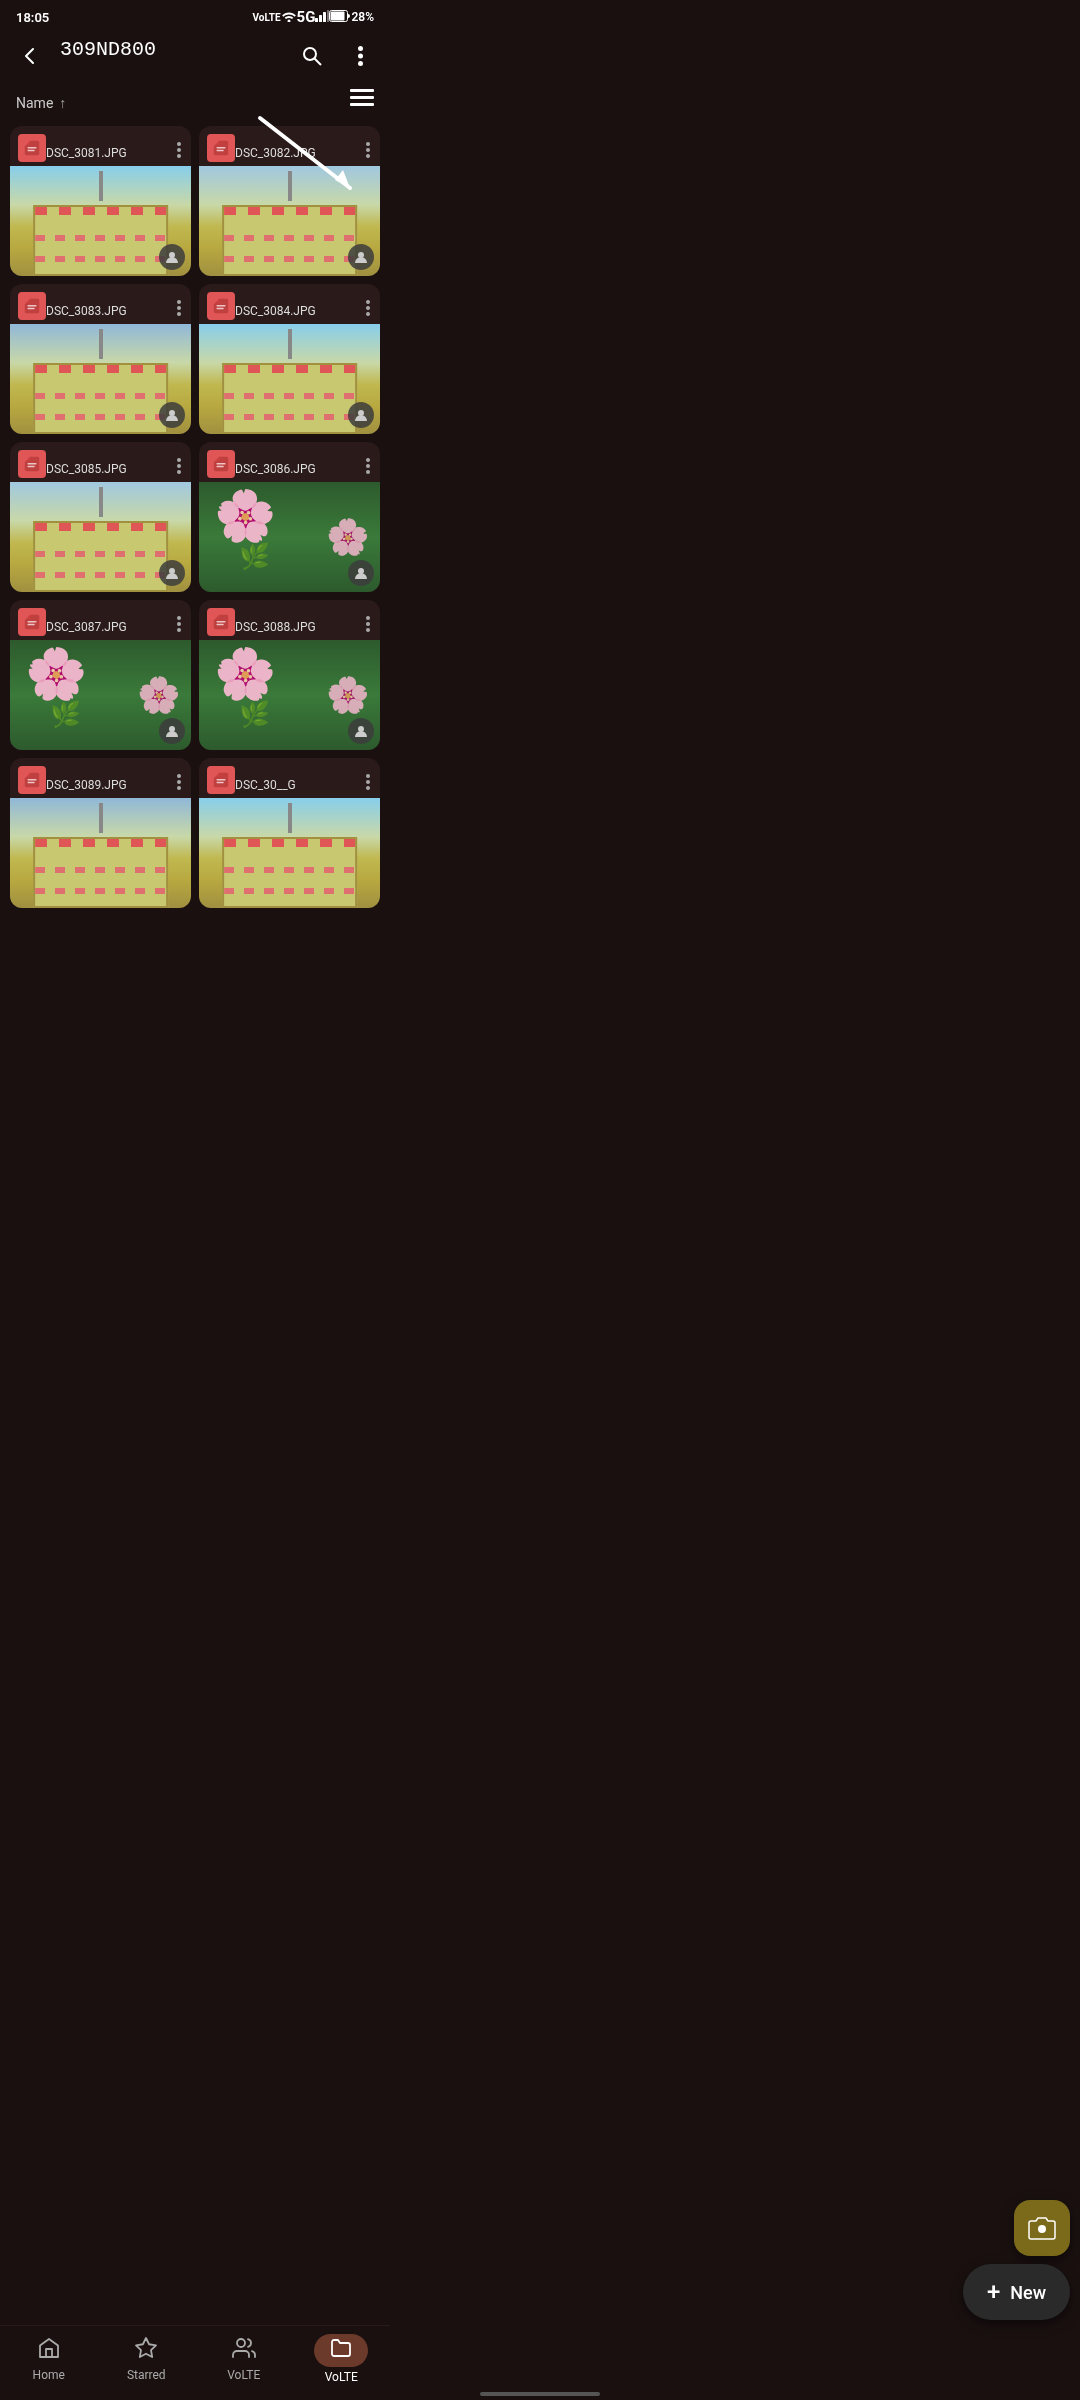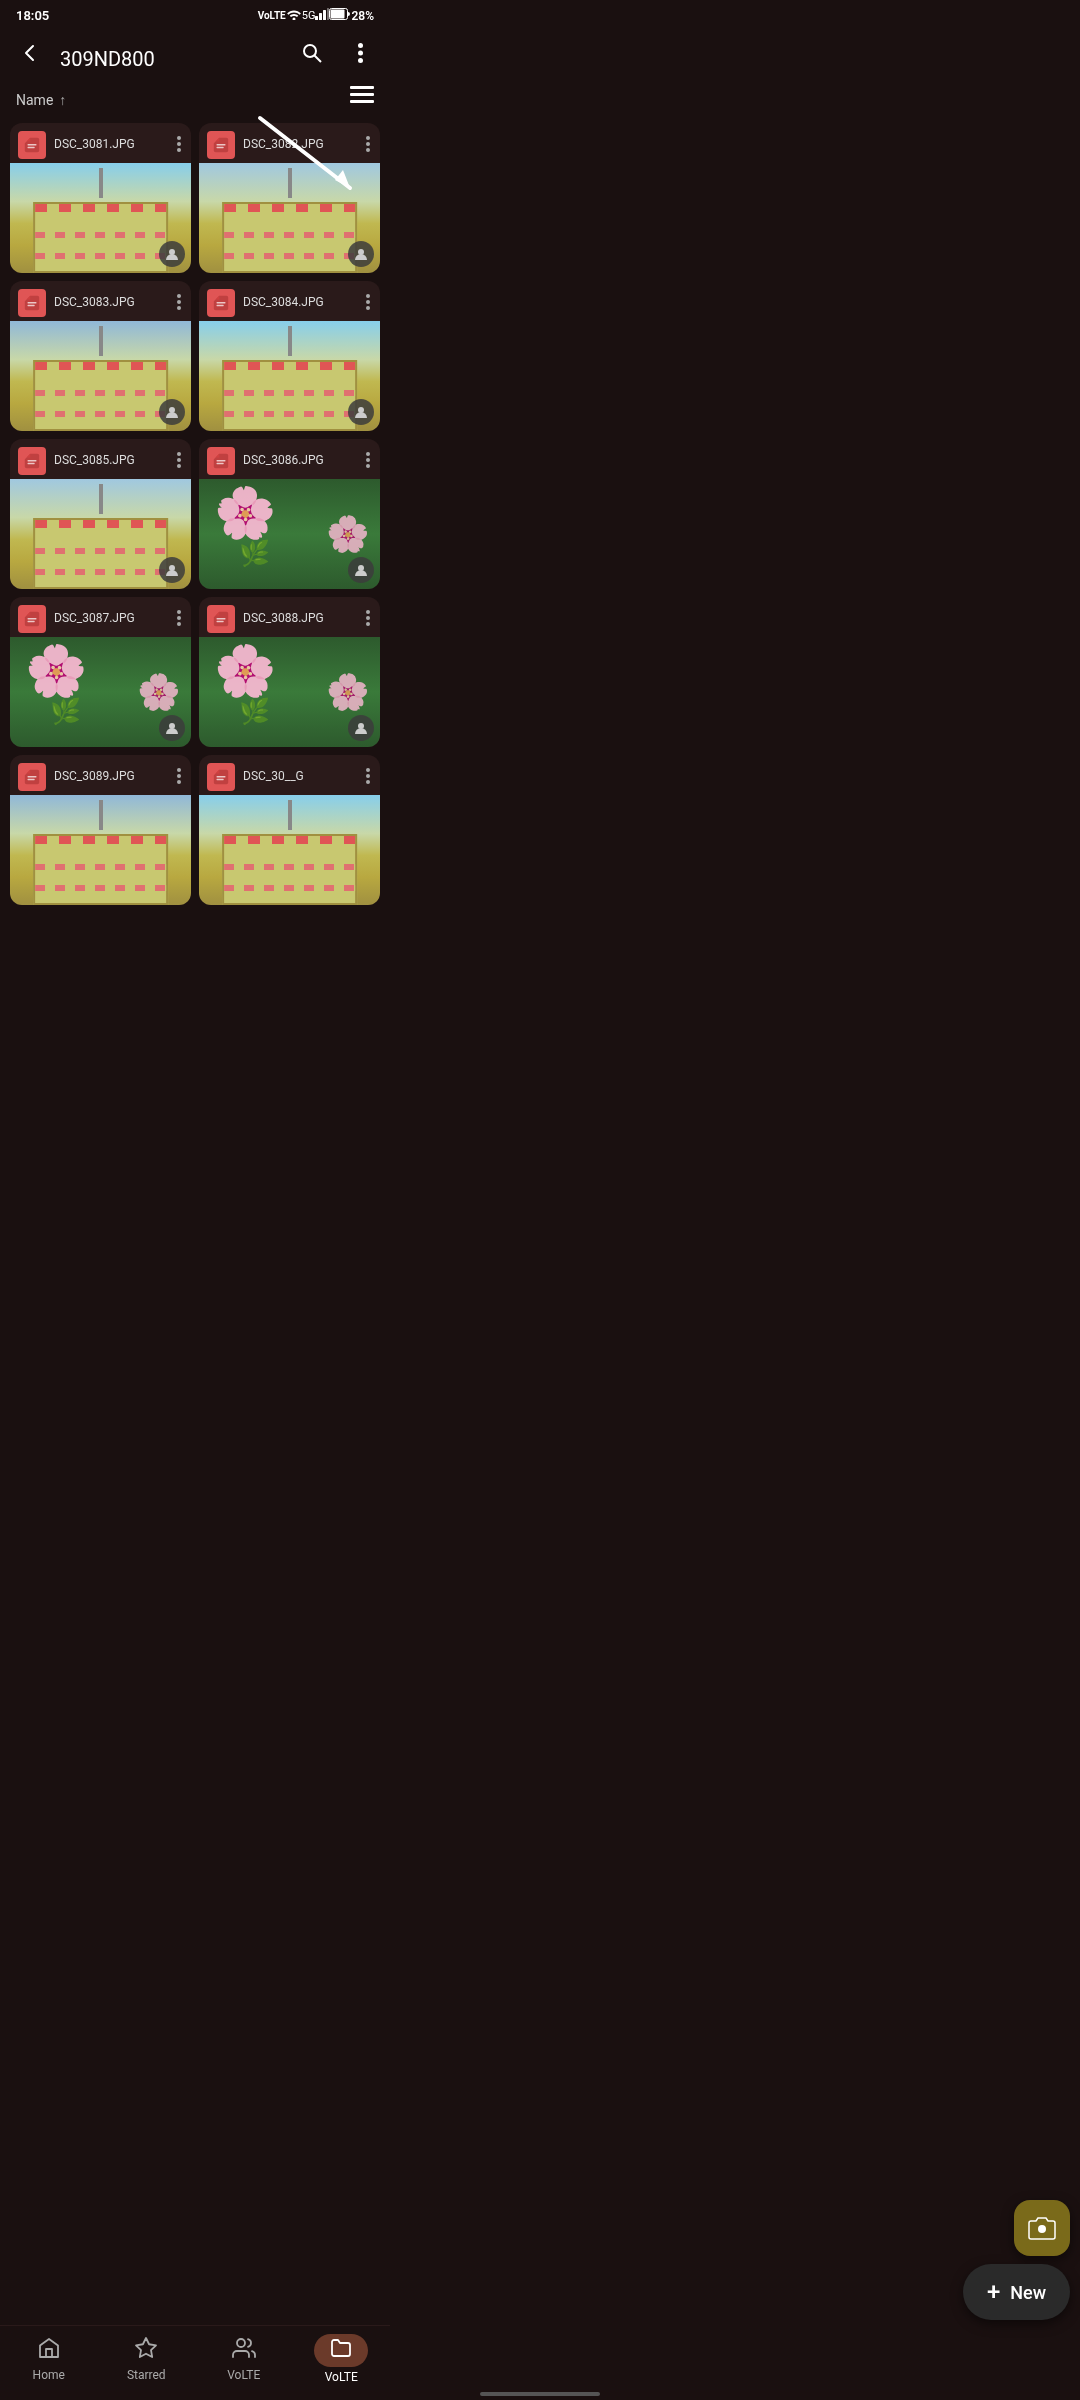--- a/index.html
+++ b/index.html
@@ -26,24 +26,25 @@
     }
     .status-icons {
       display: flex;
       align-items: center;
       font-size: 11px;
     }
 
     
     .top-bar {
       display: flex;
-      align-items: flex-end;
+      align-items: flex-start;
       padding: 8px 12px;
       gap: 12px;
       background: #1a1010;
+      font-family: Liberation Mono, monospace;
     }
     .top-bar-title {
       flex: 1;
       font-size: 20px;
       font-weight: 400;
       color: #fff;
     }
     .icon-btn {
       width: 36px;
       height: 36px;
@@ -93,23 +94,22 @@
 
     
     .file-card {
       background: #2a1a1a;
       border-radius: 12px;
       overflow: hidden;
       cursor: pointer;
     }
     .file-card-header {
       display: flex;
-      align-items: center;
+      align-items: flex-end;
       padding: 8px 8px 4px;
-      gap: 8px;
     }
     .file-icon {
       width: 28px;
       height: 28px;
       background: #e05555;
       border-radius: 4px;
       display: flex;
       align-items: center;
       justify-content: center;
       flex-shrink: 0;
@@ -259,21 +259,21 @@
 
 <div class="status-bar">
   <span>18:05</span>
   <div class="status-icons">
     <span style="font-size:10px;font-weight:700;">VoLTE</span>
     <span>
       <svg width="16" height="12" viewBox="0 0 16 12" fill="white">
         <path d="M8 9.5a1.5 1.5 0 1 1 0 3 1.5 1.5 0 0 1 0-3zM8 6c1.7 0 3.2.7 4.3 1.8L11 9.1C10.2 8.4 9.2 8 8 8s-2.2.4-3 1.1L3.7 7.8C4.8 6.7 6.3 6 8 6zm0-3.5c2.7 0 5.1 1.1 6.9 2.9l-1.4 1.4C12.1 5.3 10.2 4.5 8 4.5S3.9 5.3 2.5 6.8L1.1 5.4C2.9 3.6 5.3 2.5 8 2.5z"></path>
       </svg>
     </span>
-    <span style="font-size:11px;font-weight:400;">5G</span>
+    <span style="font-size:15px;font-weight:700;">5G</span>
     <span>
       <svg width="14" height="12" viewBox="0 0 14 12" fill="white">
         <rect x="0" y="8" width="3" height="4" rx="0.5"></rect>
         <rect x="4" y="5" width="3" height="7" rx="0.5"></rect>
         <rect x="8" y="2" width="3" height="10" rx="0.5"></rect>
         <rect x="12" y="0" width="2" height="12" rx="0.5" opacity="0.4"></rect>
       </svg>
     </span>
     <span>
       <svg width="22" height="12" viewBox="0 0 22 12" fill="none">

